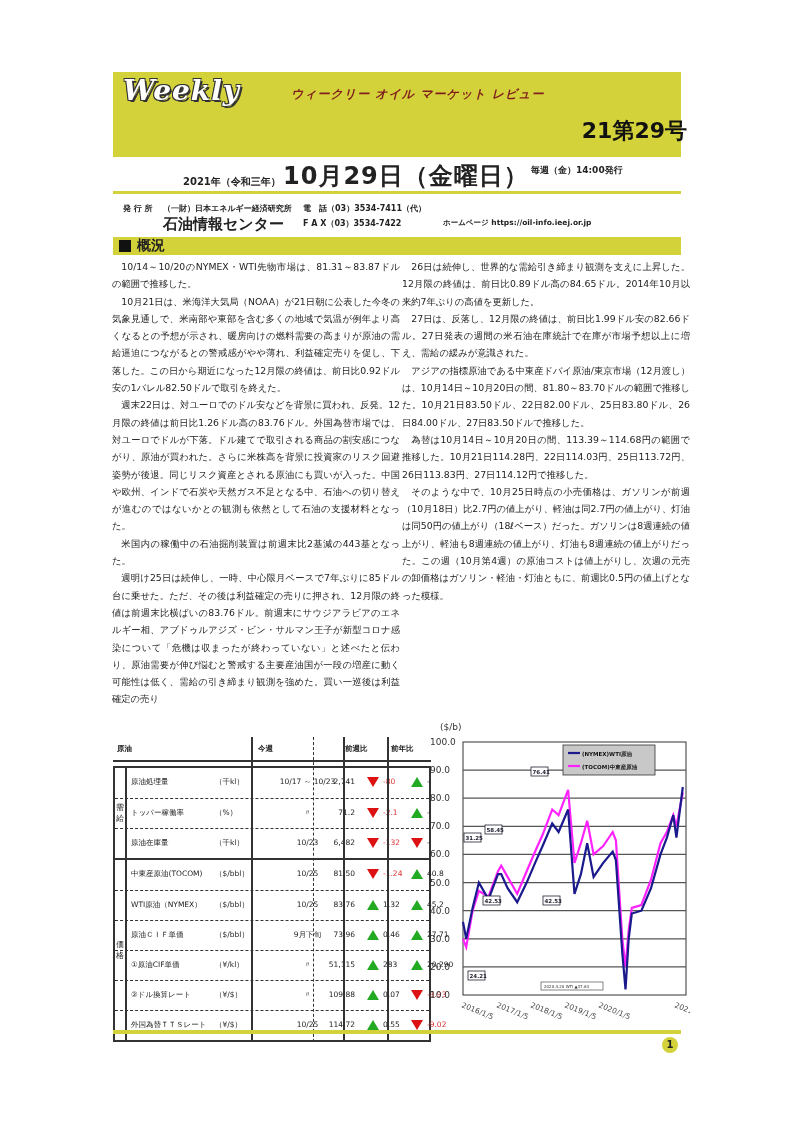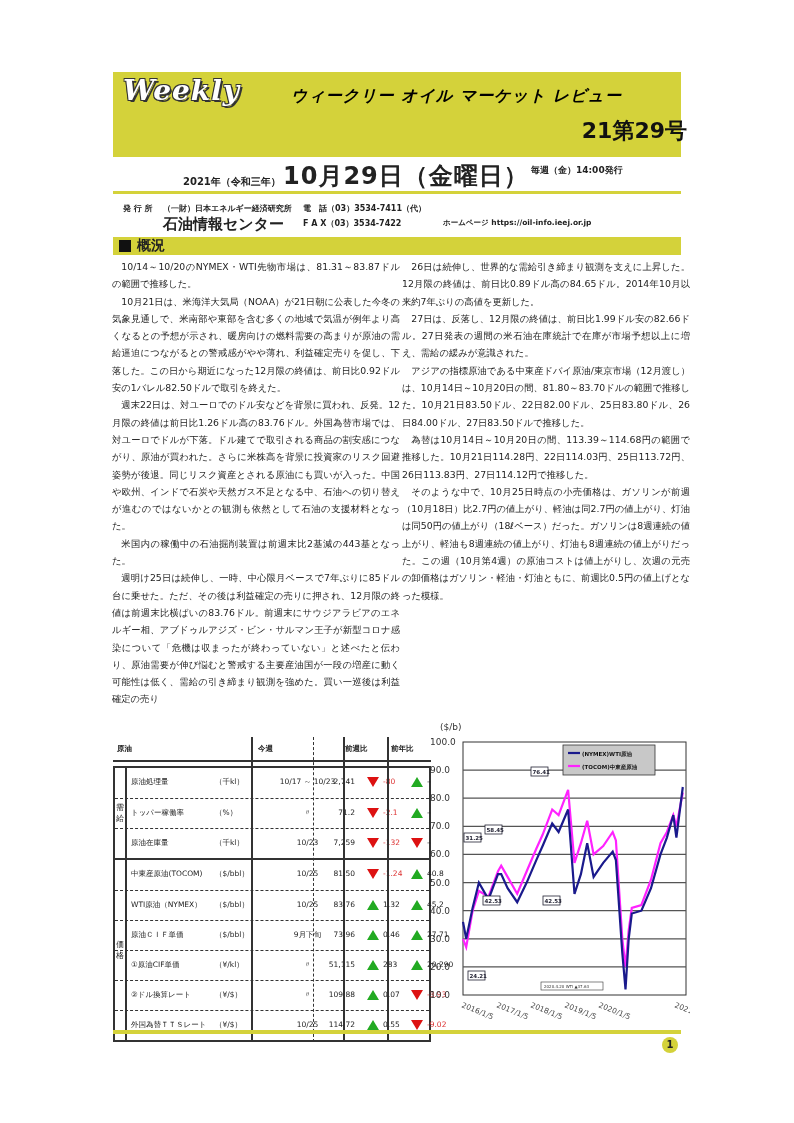--- a/index.html
+++ b/index.html
@@ -1,21 +1,21 @@
 <!DOCTYPE html>
 <html><head>
 <meta charset="utf-8">
 <style>
   * { box-sizing: border-box; margin: 0; padding: 0; }
   html, body { width: 794px; height: 1123px; background: #fff; overflow: hidden; }
   body { font-family: "DejaVu Sans", sans-serif; color: #222; position: relative; }
 
   .banner { position: absolute; left: 113px; top: 72px; width: 568px; height: 85px; background: #d4d23a; }
   .banner .weekly { position: absolute; left: 10px; top: 2px; font-family: "DejaVu Serif", serif; font-style: italic; font-weight: bold; font-size: 28px; color: #fff; text-shadow: 2px 2px 0 #333, -1px -1px 0 #333, 1px -1px 0 #333, -1px 1px 0 #333; letter-spacing: 1px; }
-  .banner .kana { position: absolute; left: 178px; top: 14px; font-size: 16px; font-weight: bold; font-style: italic; color: #000000; letter-spacing: 1px; }
+  .banner .kana { position: absolute; left: 178px; top: 14px; font-size: 12px; font-weight: bold; font-style: italic; color: #7f1d1d; letter-spacing: 1px; }
   .banner .title { position: absolute; left: 40px; top: 38px; font-family: "DejaVu Serif", serif; font-style: italic; font-weight: bold; font-size: 38px; color: #fff; text-shadow: 2px 2px 0 #333, -1px -1px 0 #333, 1px -1px 0 #333, -1px 1px 0 #333; letter-spacing: 2px; white-space: nowrap; }
   .banner .issue { position: absolute; right: -6px; top: 44px; font-size: 22px; font-weight: bold; color: #111; }
 
   .dateline { position: absolute; left: 113px; top: 160px; width: 568px; height: 30px; }
   .dateline .year { position: absolute; left: 70px; top: 15px; font-size: 10px; font-weight: bold; }
   .dateline .date { position: absolute; left: 170px; top: 0px; font-size: 24px; font-weight: bold; letter-spacing: 1px; }
   .dateline .pub { position: absolute; left: 418px; top: 4px; font-size: 9px; font-weight: bold; }
   .rule-y { position: absolute; left: 113px; width: 568px; height: 3px; background: #d4d23a; }
 
   .publisher { position: absolute; left: 113px; top: 197px; width: 568px; height: 40px; font-size: 8px; }
@@ -134,21 +134,21 @@
           <span class="c unit">（%）</span>
           <span class="c when">〃</span>
           <span class="c val">71.2</span>
           <span class="c wk"><span class="tri-down"></span><span class="neg">-2.1</span></span>
           <span class="c yr"><span class="tri-up"></span><span>–</span></span>
         </div>
         <div class="row">
           <span class="c name">原油在庫量</span>
           <span class="c unit">（千kl）</span>
           <span class="c when">10/23</span>
-          <span class="c val">7,259</span>
+          <span class="c val">6,482</span>
           <span class="c wk"><span class="tri-down"></span><span class="neg">-132</span></span>
           <span class="c yr"><span class="tri-down"></span><span>–</span></span>
         </div>
       </div>
       <div class="group">
         <div class="gcell">
           <span>価</span>
           <span>格</span>
         </div>
         <div class="row">

